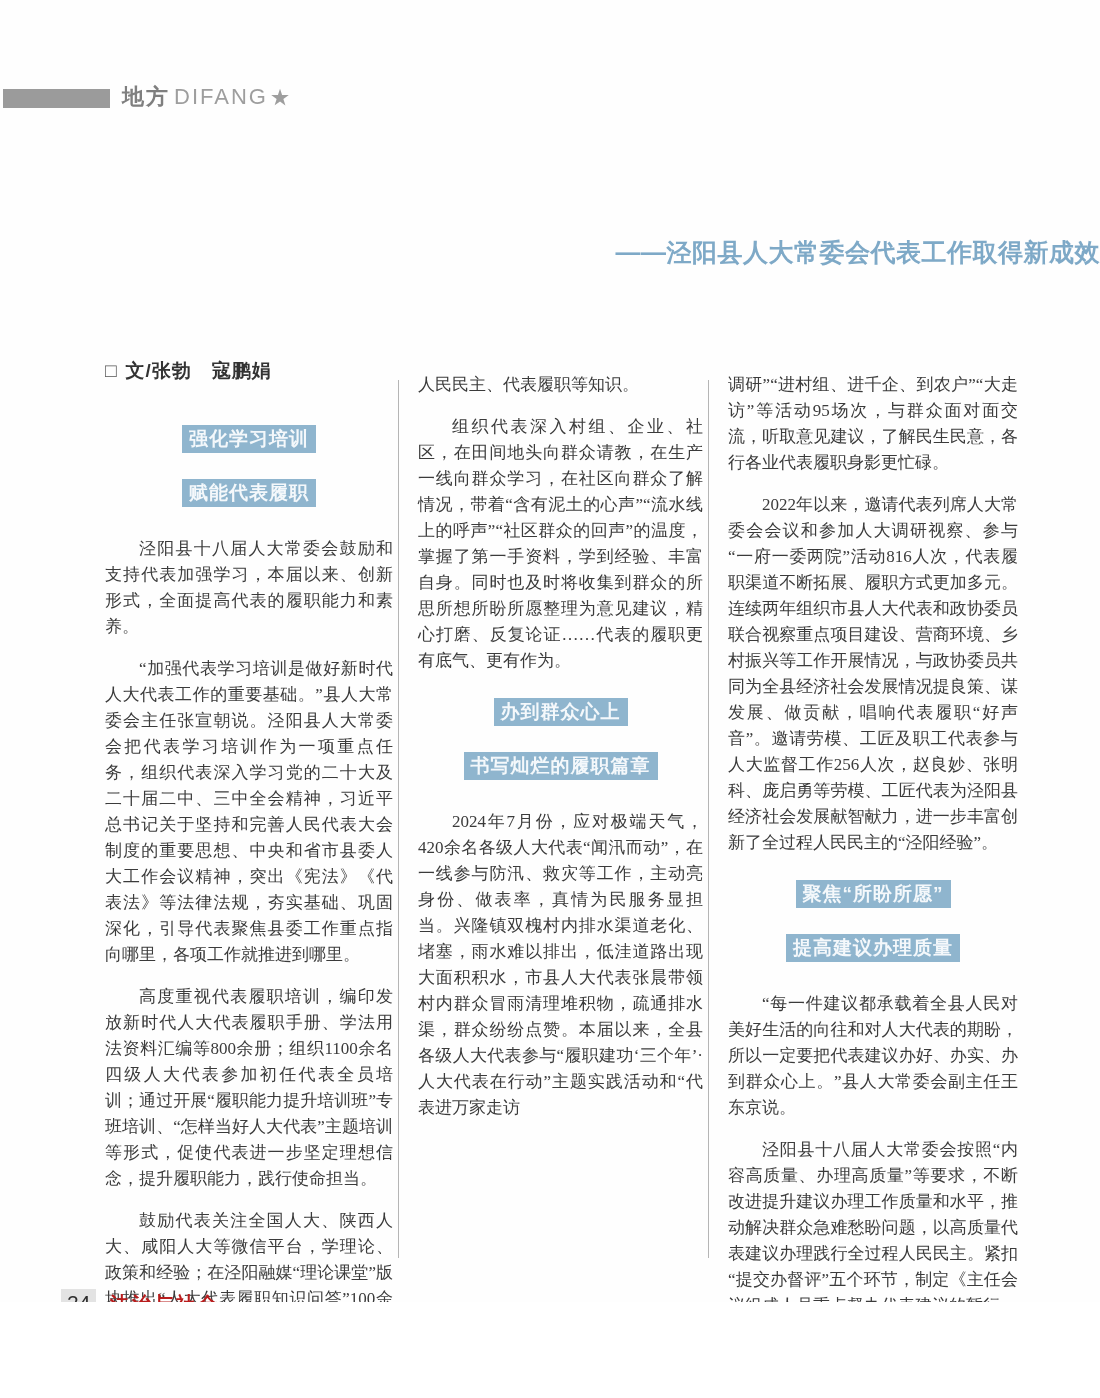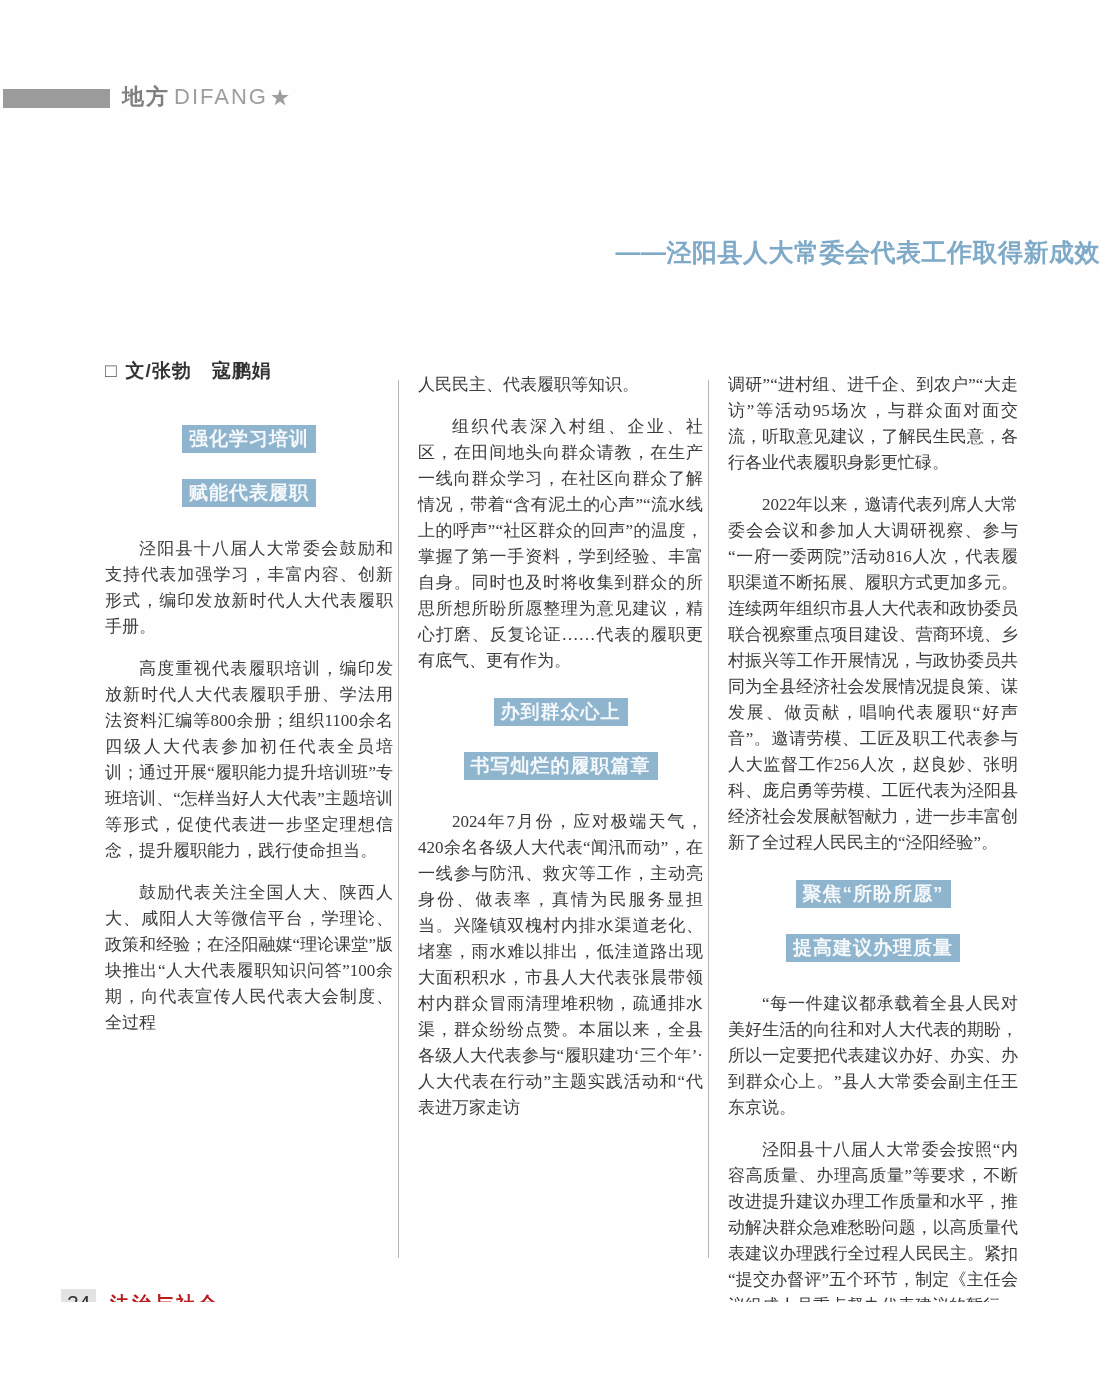--- a/index.html
+++ b/index.html
@@ -115,21 +115,22 @@
   <div class="kicker-bar"></div>
   <div class="kicker">
     <span class="kicker-zh">地方</span><span class="kicker-en">DIFANG</span><span class="kicker-star">★</span>
   </div>
 
   <h2 class="article-subtitle">——泾阳县人大常委会代表工作取得新成效</h2>
 
   <section class="col col-1">
       <p class="byline"><span class="byline-mark">□</span><span>文/张勃　寇鹏娟</span></p>
       <div class="xhead"><span class="xhead-line">强化学习培训</span><br><span class="xhead-line">赋能代表履职</span><br></div>
-      <p class="para">泾阳县十八届人大常委会鼓励和支持代表加强学习，丰富内容、创新形式，编印发放新时代人大代表履职手册。</p>
+      <p class="para">泾阳县十八届人大常委会鼓励和支持代表加强学习，本届以来、创新形式，全面提高代表的履职能力和素养。</p>
+      <p class="para">“加强代表学习培训是做好新时代人大代表工作的重要基础。”县人大常委会主任张宣朝说。泾阳县人大常委会把代表学习培训作为一项重点任务，组织代表深入学习党的二十大及二十届二中、三中全会精神，习近平总书记关于坚持和完善人民代表大会制度的重要思想、中央和省市县委人大工作会议精神，突出《宪法》《代表法》等法律法规，夯实基础、巩固深化，引导代表聚焦县委工作重点指向哪里，各项工作就推进到哪里。</p>
       <p class="para">高度重视代表履职培训，编印发放新时代人大代表履职手册、学法用法资料汇编等800余册；组织1100余名四级人大代表参加初任代表全员培训；通过开展“履职能力提升培训班”专班培训、“怎样当好人大代表”主题培训等形式，促使代表进一步坚定理想信念，提升履职能力，践行使命担当。</p>
       <p class="para">鼓励代表关注全国人大、陕西人大、咸阳人大等微信平台，学理论、政策和经验；在泾阳融媒“理论课堂”版块推出“人大代表履职知识问答”100余期，向代表宣传人民代表大会制度、全过程</p>
     </section>
   <div class="col-sep sep-1"></div>
   <section class="col col-2">
       <p class="para noindent">人民民主、代表履职等知识。</p>
       <p class="para">组织代表深入村组、企业、社区，在田间地头向群众请教，在生产一线向群众学习，在社区向群众了解情况，带着“含有泥土的心声”“流水线上的呼声”“社区群众的回声”的温度，掌握了第一手资料，学到经验、丰富自身。同时也及时将收集到群众的所思所想所盼所愿整理为意见建议，精心打磨、反复论证……代表的履职更有底气、更有作为。</p>
       <div class="xhead"><span class="xhead-line">办到群众心上</span><br><span class="xhead-line">书写灿烂的履职篇章</span><br></div>
       <p class="para">2024年7月份，应对极端天气，420余名各级人大代表“闻汛而动”，在一线参与防汛、救灾等工作，主动亮身份、做表率，真情为民服务显担当。兴隆镇双槐村内排水渠道老化、堵塞，雨水难以排出，低洼道路出现大面积积水，市县人大代表张晨带领村内群众冒雨清理堆积物，疏通排水渠，群众纷纷点赞。本届以来，全县各级人大代表参与“履职建功‘三个年’·人大代表在行动”主题实践活动和“代表进万家走访</p>
     </section>

